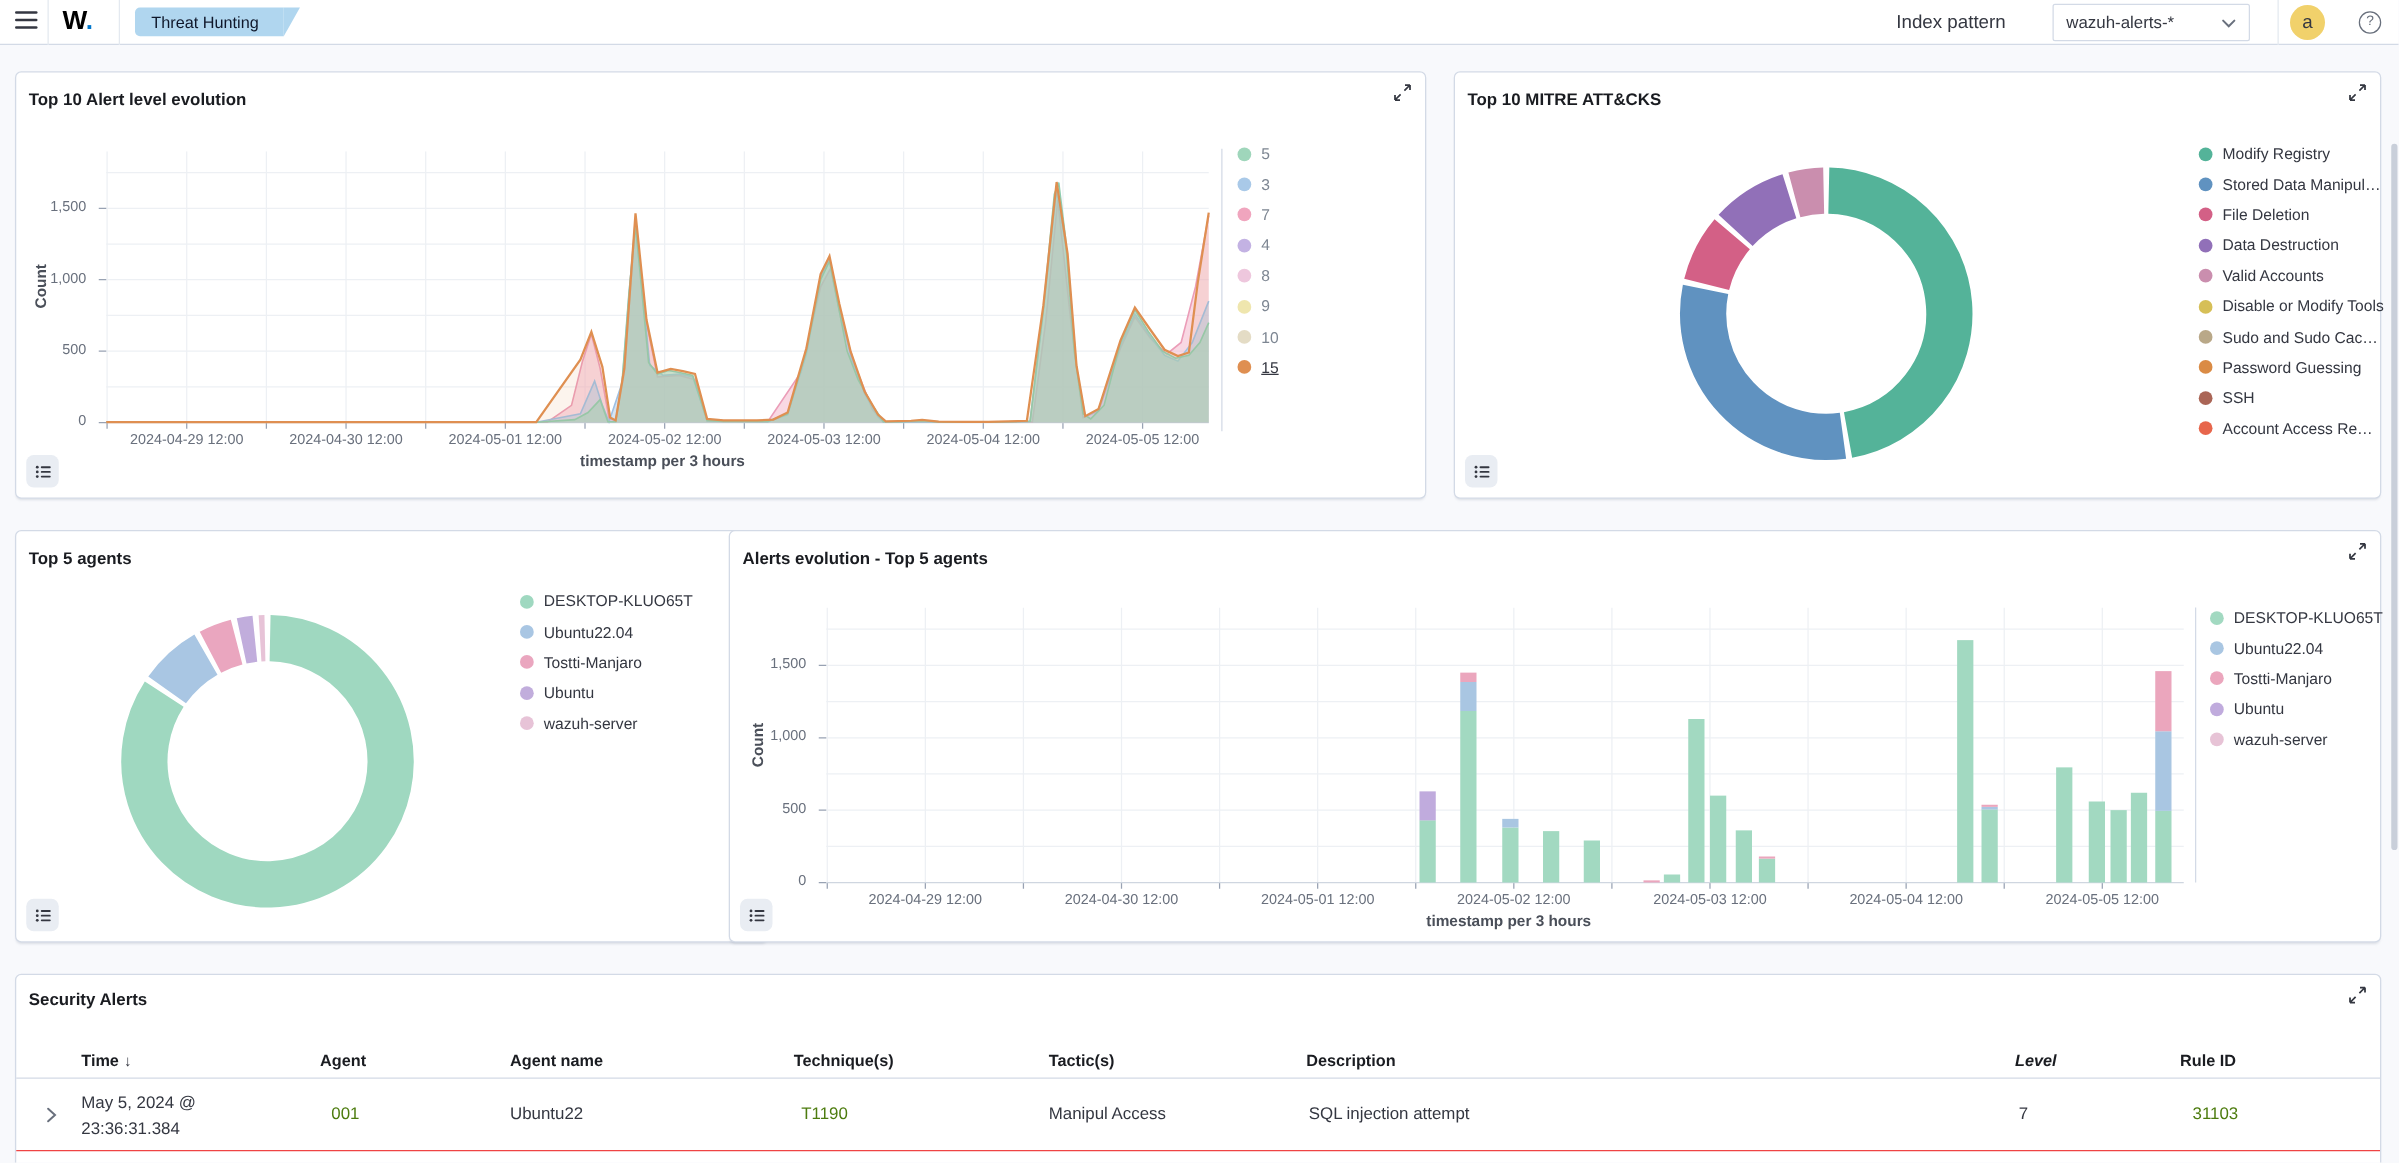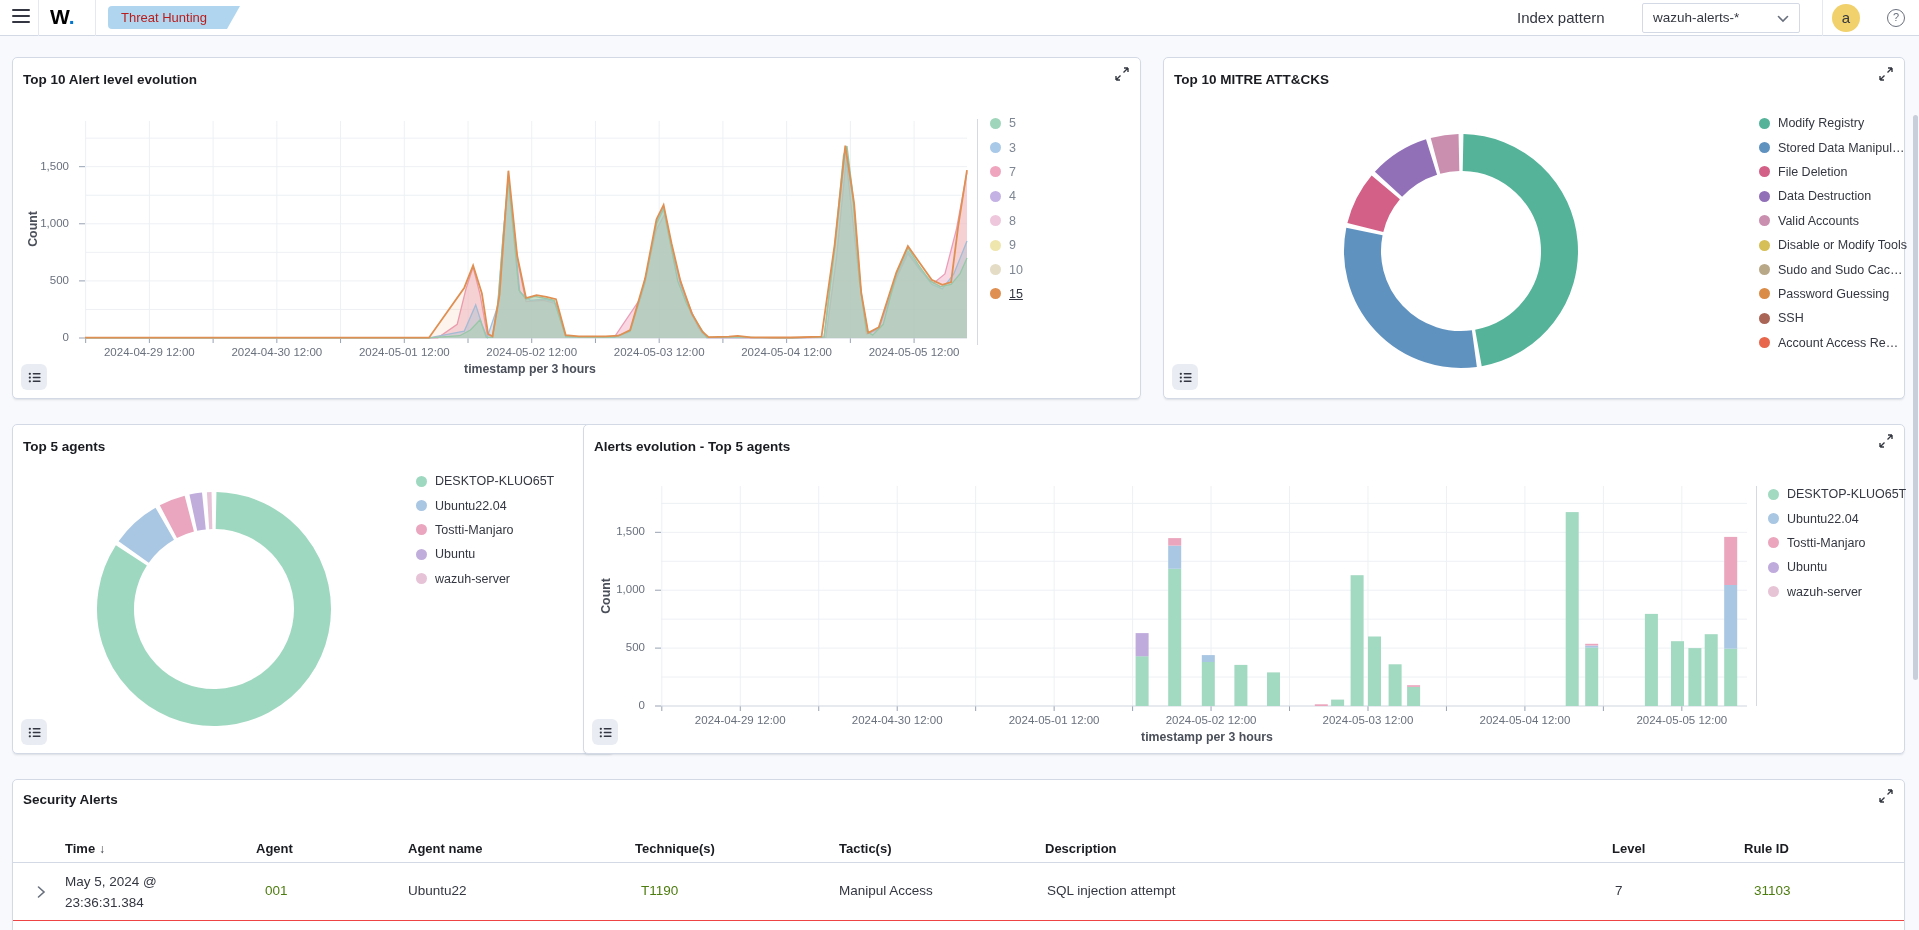--- a/index.html
+++ b/index.html
@@ -9,21 +9,21 @@
 
   
   .topbar { position:absolute; left:0; top:0; width:1919px; height:36px; background:#fff;
             border-bottom:1px solid #d3dae6; z-index:5; }
   .hamburger { position:absolute; left:12px; top:9px; width:18px; height:17px; cursor:pointer; }
   .hamburger span { display:block; height:2.4px; background:#343741; margin-bottom:3.4px; border-radius:1px; }
   .tb-divider { position:absolute; top:0; width:1px; height:36px; background:#e4e9f0; }
   .logo { position:absolute; left:50px; top:5px; font-size:21px; font-weight:700; color:#000; letter-spacing:0; }
   .logo .dot { color:#0077cc; }
   .crumb { position:absolute; left:108px; top:6px; height:23px; padding:0 20px 0 13px;
-           background:#b0d6ef; border-radius:4px 0 0 4px; font-size:13px; color:#b91c1c;
+           background:#b0d6ef; border-radius:4px 0 0 4px; font-size:13px; color:#0f172a;
            line-height:23px; }
   .crumb::after { content:""; position:absolute; right:-13px; top:0; width:0; height:0;
                   border-top:23px solid #b0d6ef; border-right:13px solid transparent; }
   .idx-label { position:absolute; left:1517px; top:9px; font-size:15px; color:#343741; }
   .idx-select { position:absolute; left:1642px; top:3px; width:158px; height:30px; background:#fff;
                 border:1px solid #d3dae6; border-radius:2px; font-size:13.5px; color:#343741;
                 line-height:28px; padding-left:10px; cursor:pointer; }
   .idx-caret { position:absolute; right:10px; top:11px; }
   .avatar { position:absolute; left:1832px; top:4px; width:28px; height:28px; border-radius:50%;
             background:#f1d16b; text-align:center; line-height:28px; font-size:15px; color:#343741; cursor:pointer; }
@@ -482,21 +482,21 @@
       </g>
     </svg>
 
     <div class="th-row">
       <div class="th" style="left:52px;"><span>Time</span><span class="sort-arrow">↓</span></div>
       <div class="th" style="left:243px;">Agent</div>
       <div class="th" style="left:395px;">Agent name</div>
       <div class="th" style="left:622px;">Technique(s)</div>
       <div class="th" style="left:826px;">Tactic(s)</div>
       <div class="th" style="left:1032px;">Description</div>
-      <div class="th" style="left:1599px;">Level</div>
+      <div class="th" style="left:1599px;font-style:italic;">Level</div>
       <div class="th" style="left:1731px;">Rule ID</div>
     </div>
 
     <div class="tr">
       <svg class="row-chevron" viewBox="0 0 16 16">
         <path d="M5.5 3 L11 8 L5.5 13" fill="none" stroke="#69707d" stroke-width="1.6" stroke-linecap="round"></path>
       </svg>
       <div class="td two-line" style="left:52px;">
         <div>May 5, 2024 @</div>
         <div>23:36:31.384</div>

